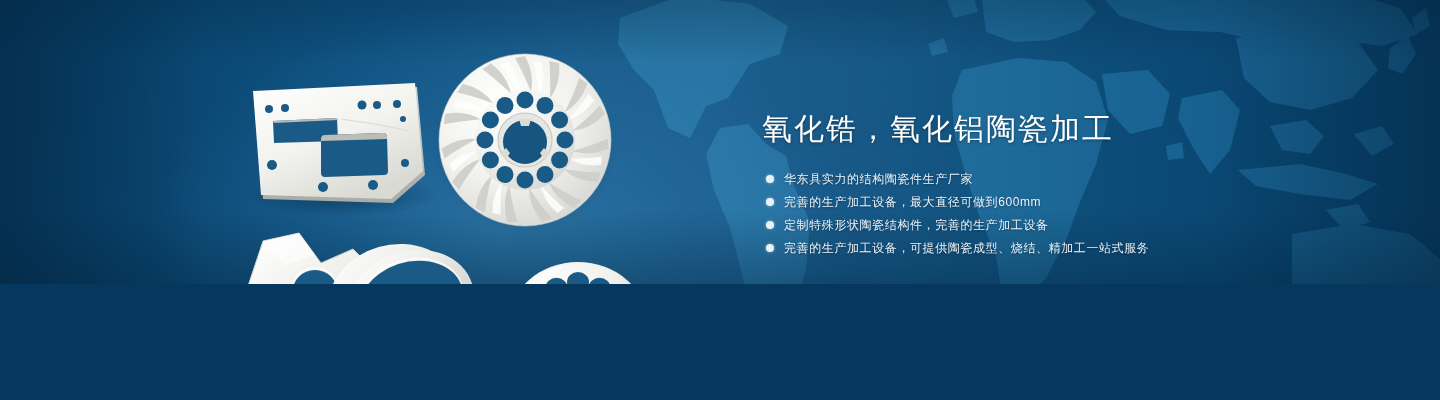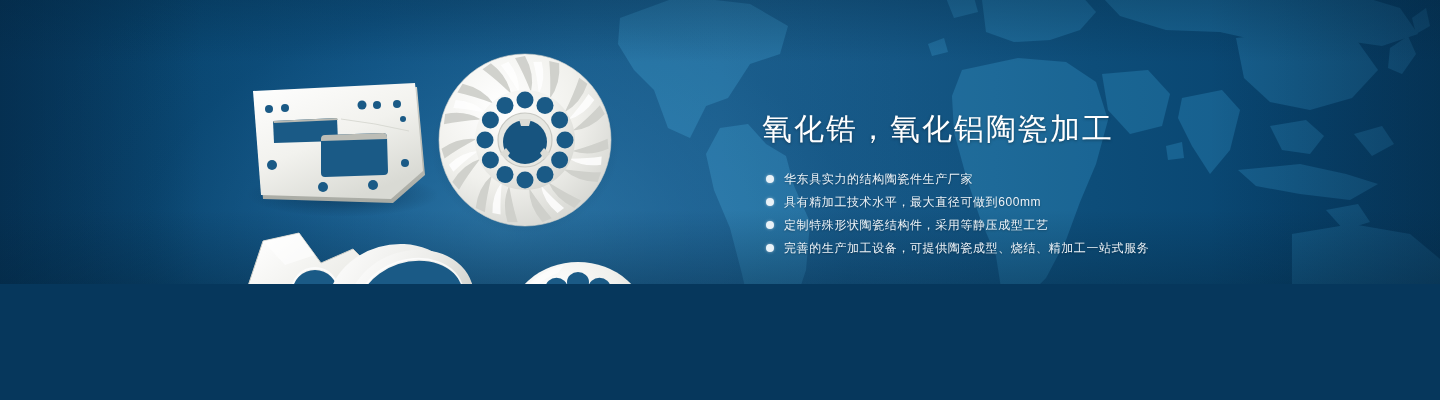--- a/index.html
+++ b/index.html
@@ -346,25 +346,25 @@
 
   <div class="copy">
     <h1 class="headline">氧化锆，氧化铝陶瓷加工</h1>
     <ul class="bullets">
       <li class="bullet">
         <span class="dot"></span>
         <span>华东具实力的结构陶瓷件生产厂家</span>
       </li>
       <li class="bullet">
         <span class="dot"></span>
-        <span>具有精加工技术水平，最大直径可做到600mm</span>
+        <span>完善的生产加工设备，最大直径可做到600mm</span>
       </li>
       <li class="bullet">
         <span class="dot"></span>
-        <span>定制特殊形状陶瓷结构件，采用等静压成型工艺</span>
+        <span>定制特殊形状陶瓷结构件，完善的生产加工设备</span>
       </li>
       <li class="bullet">
         <span class="dot"></span>
         <span>完善的生产加工设备，可提供陶瓷成型、烧结、精加工一站式服务</span>
       </li>
     </ul>
   </div>
 
 </div>
 

